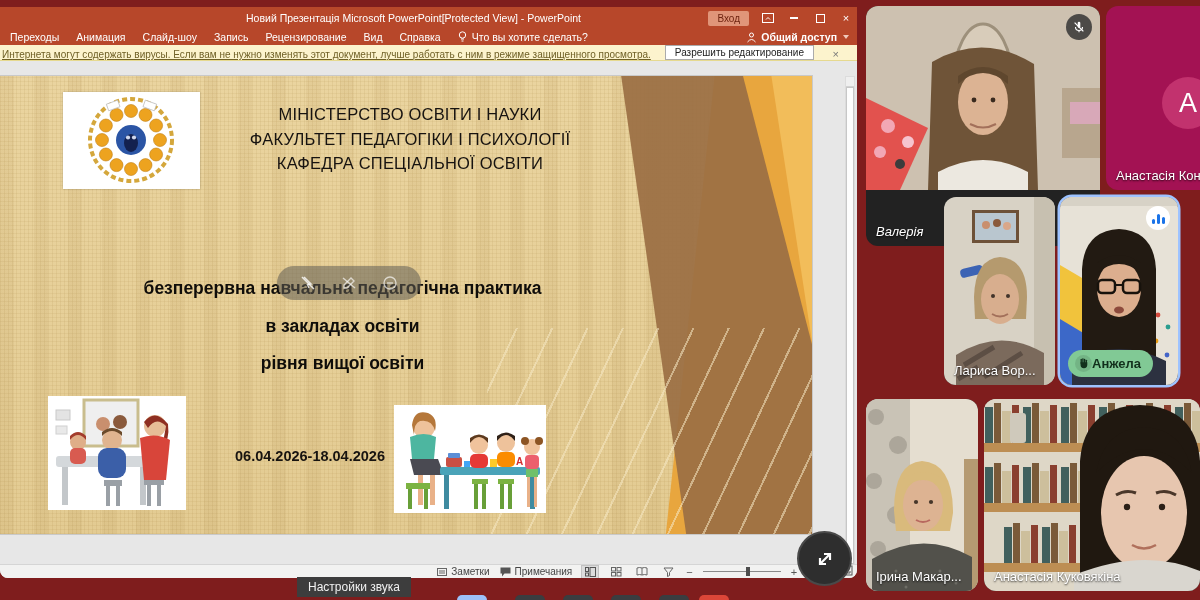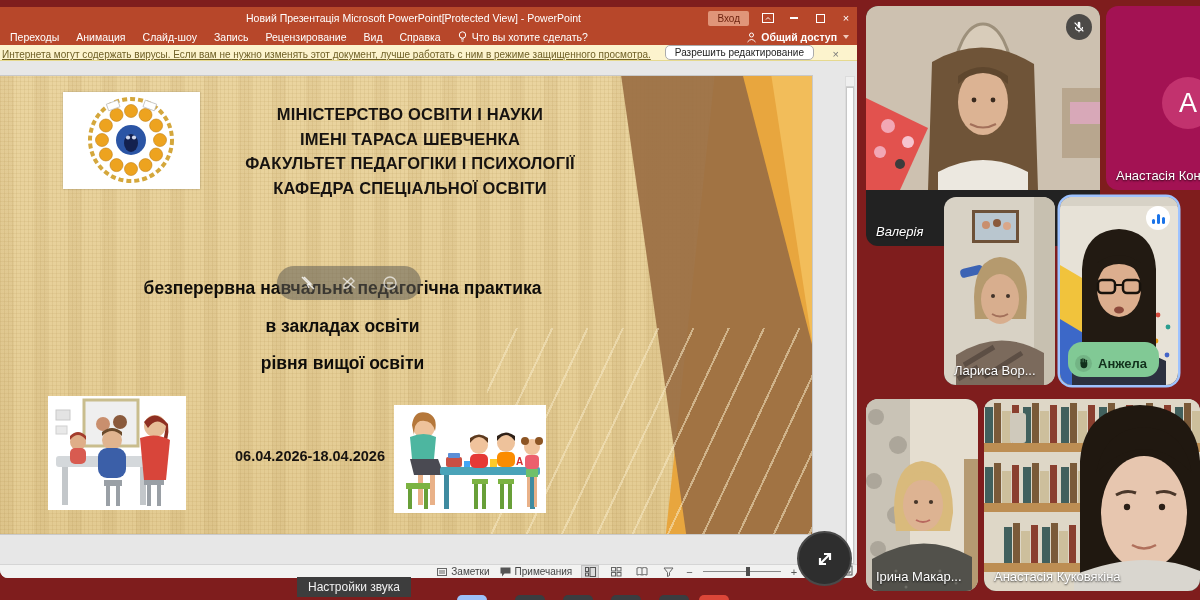--- a/index.html
+++ b/index.html
@@ -17,40 +17,40 @@
   .restbox{display:inline-block;width:7px;height:7px;border:1.2px solid #fff;}
   .menubar{position:absolute;left:0;top:22px;right:0;height:16px;background:#b7472a;display:flex;align-items:center;
            gap:17px;padding-left:10px;color:#fff;font-size:10.5px;white-space:nowrap;}
   .menubar .tab{cursor:default;}
   .tellme{display:inline-flex;align-items:center;gap:5px;}
   .share-btn{position:absolute;right:8px;top:0;height:16px;display:inline-flex;align-items:center;gap:4px;font-weight:bold;font-size:10.5px;color:#fff;}
   .caret{width:0;height:0;border-left:3.5px solid transparent;border-right:3.5px solid transparent;border-top:4px solid #f0c9bb;margin-left:2px;}
   .protbar{position:absolute;left:0;top:38px;right:0;height:15px;background:#fcf3cd;border-bottom:1px solid #e6d98f;
            display:flex;align-items:flex-end;font-size:10px;color:#6f6026;padding:0 18px 0 2px;}
   .protmsg{text-decoration:underline;white-space:nowrap;overflow:hidden;}
-  .protbtn{margin-left:14px;background:#fff;border:1px solid #ababab;border-radius:5px;font-size:10px;color:#222;
+  .protbtn{margin-left:14px;background:#fff;border:1px solid #ababab;border-radius:0;font-size:10px;color:#222;
            padding:1px 9px;white-space:nowrap;font-family:inherit;}
   .protx{margin-left:auto;color:#777;font-size:11px;}
   
   .canvas{position:absolute;left:0;top:54px;right:0;bottom:13px;background:#e7e7e7;}
   .slide{position:absolute;left:0;top:15px;width:812px;height:458px;overflow:hidden;background:
       repeating-linear-gradient(90deg, rgba(158,122,52,.10) 0 1px, transparent 1px 4px),
       repeating-linear-gradient(0deg, rgba(158,122,52,.09) 0 1px, transparent 1px 4px),
       repeating-linear-gradient(90deg, rgba(140,100,35,.07) 0 14px, transparent 14px 34px),
       linear-gradient(180deg,#ead49f,#e3cb92);
       box-shadow:0 0 0 1px #c9c9c9;}
   .wedge{position:absolute;inset:0;}
   .w-orange{clip-path:polygon(88% 0,100% 0,100% 100%,82% 100%);background:#e8a63e;}
   .w-light{clip-path:polygon(95% 0,100% 0,100% 58%);background:#f2bd5a;}
   .w-brown{clip-path:polygon(76.5% 0,91.5% 0,106% 100%,84.5% 100%);background:#9b6f44;opacity:.93;}
   .w-lines{clip-path:polygon(60% 55%,100% 55%,100% 100%,60% 100%);
            background:repeating-linear-gradient(115deg,transparent 0 30px,rgba(246,232,196,.55) 30px 32px);}
   .logo-box{position:absolute;left:63px;top:16px;width:137px;height:97px;background:#fff;box-shadow:0 0 2px rgba(0,0,0,.25);}
   .hdr{position:absolute;left:120px;top:26px;width:580px;text-align:center;color:#171310;
-       font-size:16.5px;font-weight:bold;line-height:24.5px;letter-spacing:.2px;}
+       font-size:16.5px;font-weight:normal;line-height:24.5px;letter-spacing:.2px;}
   .bodytxt{position:absolute;left:20px;top:194px;width:645px;text-align:center;color:#0f0d0a;
        font-size:17.5px;font-weight:bold;line-height:37.5px;}
   .datetxt{position:absolute;left:180px;top:372px;width:260px;text-align:center;color:#171310;
        font-size:14.5px;font-weight:bold;}
   .clip1{position:absolute;left:48px;top:320px;width:138px;height:114px;background:#fff;}
   .clip2{position:absolute;left:394px;top:329px;width:152px;height:108px;background:#fff;}
   .vscroll{position:absolute;right:2px;top:15px;width:8px;height:489px;background:#f7f7f7;border:1px solid #dcdcdc;}
   .vthumb{position:absolute;left:0;right:0;top:10px;bottom:2px;background:#fdfdfd;border:1px solid #c7c7c7;}
   .vbtn{position:absolute;left:0;right:0;top:0;height:9px;background:#efefef;border-bottom:1px solid #d2d2d2;}
   
@@ -82,21 +82,21 @@
   .scene{position:absolute;inset:0;}
   .pname{position:absolute;left:10px;bottom:7px;color:#fff;font-size:13px;text-shadow:0 1px 2px rgba(0,0,0,.8);white-space:nowrap;}
   .micoff{position:absolute;right:8px;top:8px;width:26px;height:26px;border-radius:50%;
           background:rgba(32,33,36,.75);display:flex;align-items:center;justify-content:center;}
   .avatar{position:absolute;left:56px;top:71px;width:52px;height:52px;border-radius:50%;background:#c2326e;
           color:#fff;font-size:27px;display:flex;align-items:center;justify-content:center;}
   .speakind{position:absolute;right:8px;top:9px;width:24px;height:24px;border-radius:50%;background:#fff;
             display:flex;align-items:flex-end;justify-content:center;gap:2px;padding-bottom:6px;box-sizing:border-box;}
   .sbbar{width:3px;background:#1a73e8;border-radius:2px;}
   .handpill{position:absolute;left:8px;bottom:8px;height:27px;border-radius:14px;background:#81c995;
-            display:flex;align-items:center;gap:6px;padding:8px 12px 0 7px;color:#12301c;font-size:13px;font-weight:bold;}
+            display:flex;align-items:center;padding:0 12px 0 7px;color:#12301c;font-size:13px;font-weight:bold;}
   .handcirc{width:17px;height:17px;border-radius:50%;background:rgba(0,0,0,.1);display:flex;align-items:center;justify-content:center;}
 </style>
 </head>
 <body>
 
 <div id="screen">
 
   <div id="ppt-window">
 
     <div class="titlebar">
@@ -179,21 +179,20 @@
             <ellipse cx="68" cy="51" rx="7" ry="9" fill="#13214f"></ellipse>
             <circle cx="65" cy="45.5" r="2.1" fill="#cfd8ee"></circle>
               <circle cx="71" cy="45.5" r="2.1" fill="#cfd8ee"></circle>
             <rect x="44" y="10" width="12" height="7" fill="#fff" stroke="#b9b9b9" stroke-width="0.7" transform="rotate(-20 50 13)"></rect>
             <rect x="81" y="10" width="12" height="7" fill="#fff" stroke="#b9b9b9" stroke-width="0.7" transform="rotate(20 87 13)"></rect>
           </svg>
         </div>
 
         <div class="hdr">
           <div>МІНІСТЕРСТВО ОСВІТИ І НАУКИ</div>
-          <div>ІМЕНІ ТАРАСА ШЕВЧЕНКА</div>
           <div>ФАКУЛЬТЕТ ПЕДАГОГІКИ І ПСИХОЛОГІЇ</div>
           <div>КАФЕДРА СПЕЦІАЛЬНОЇ ОСВІТИ</div>
         </div>
 
         <div class="bodytxt">
           <div>безперервна навчальна педагогічна практика</div>
           <div>в закладах освіти</div>
           <div>рівня вищої освіти</div>
         </div>
 

